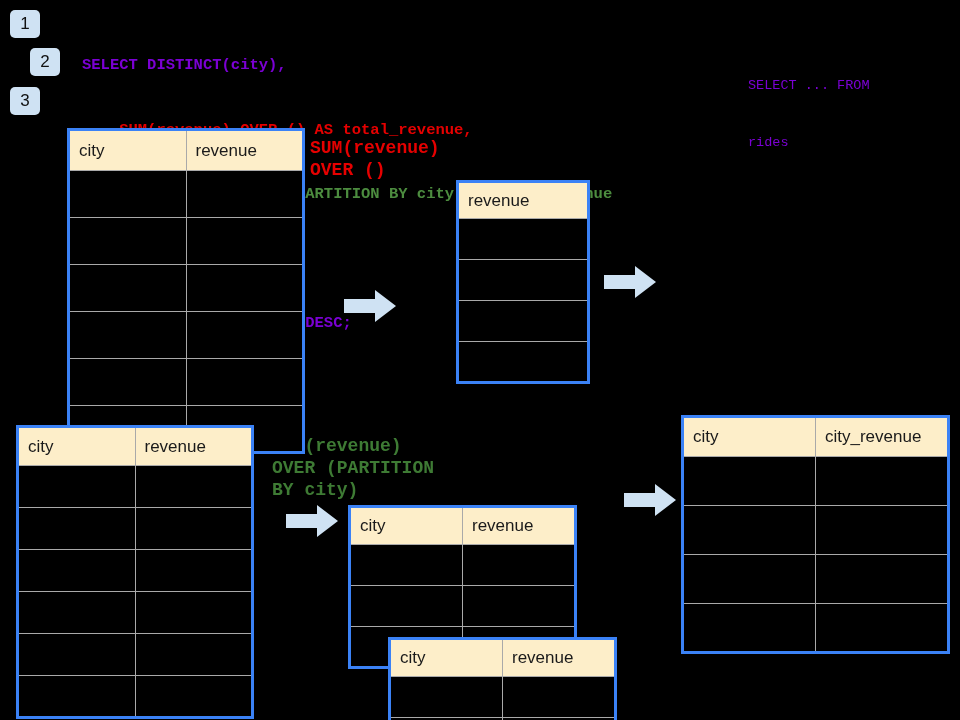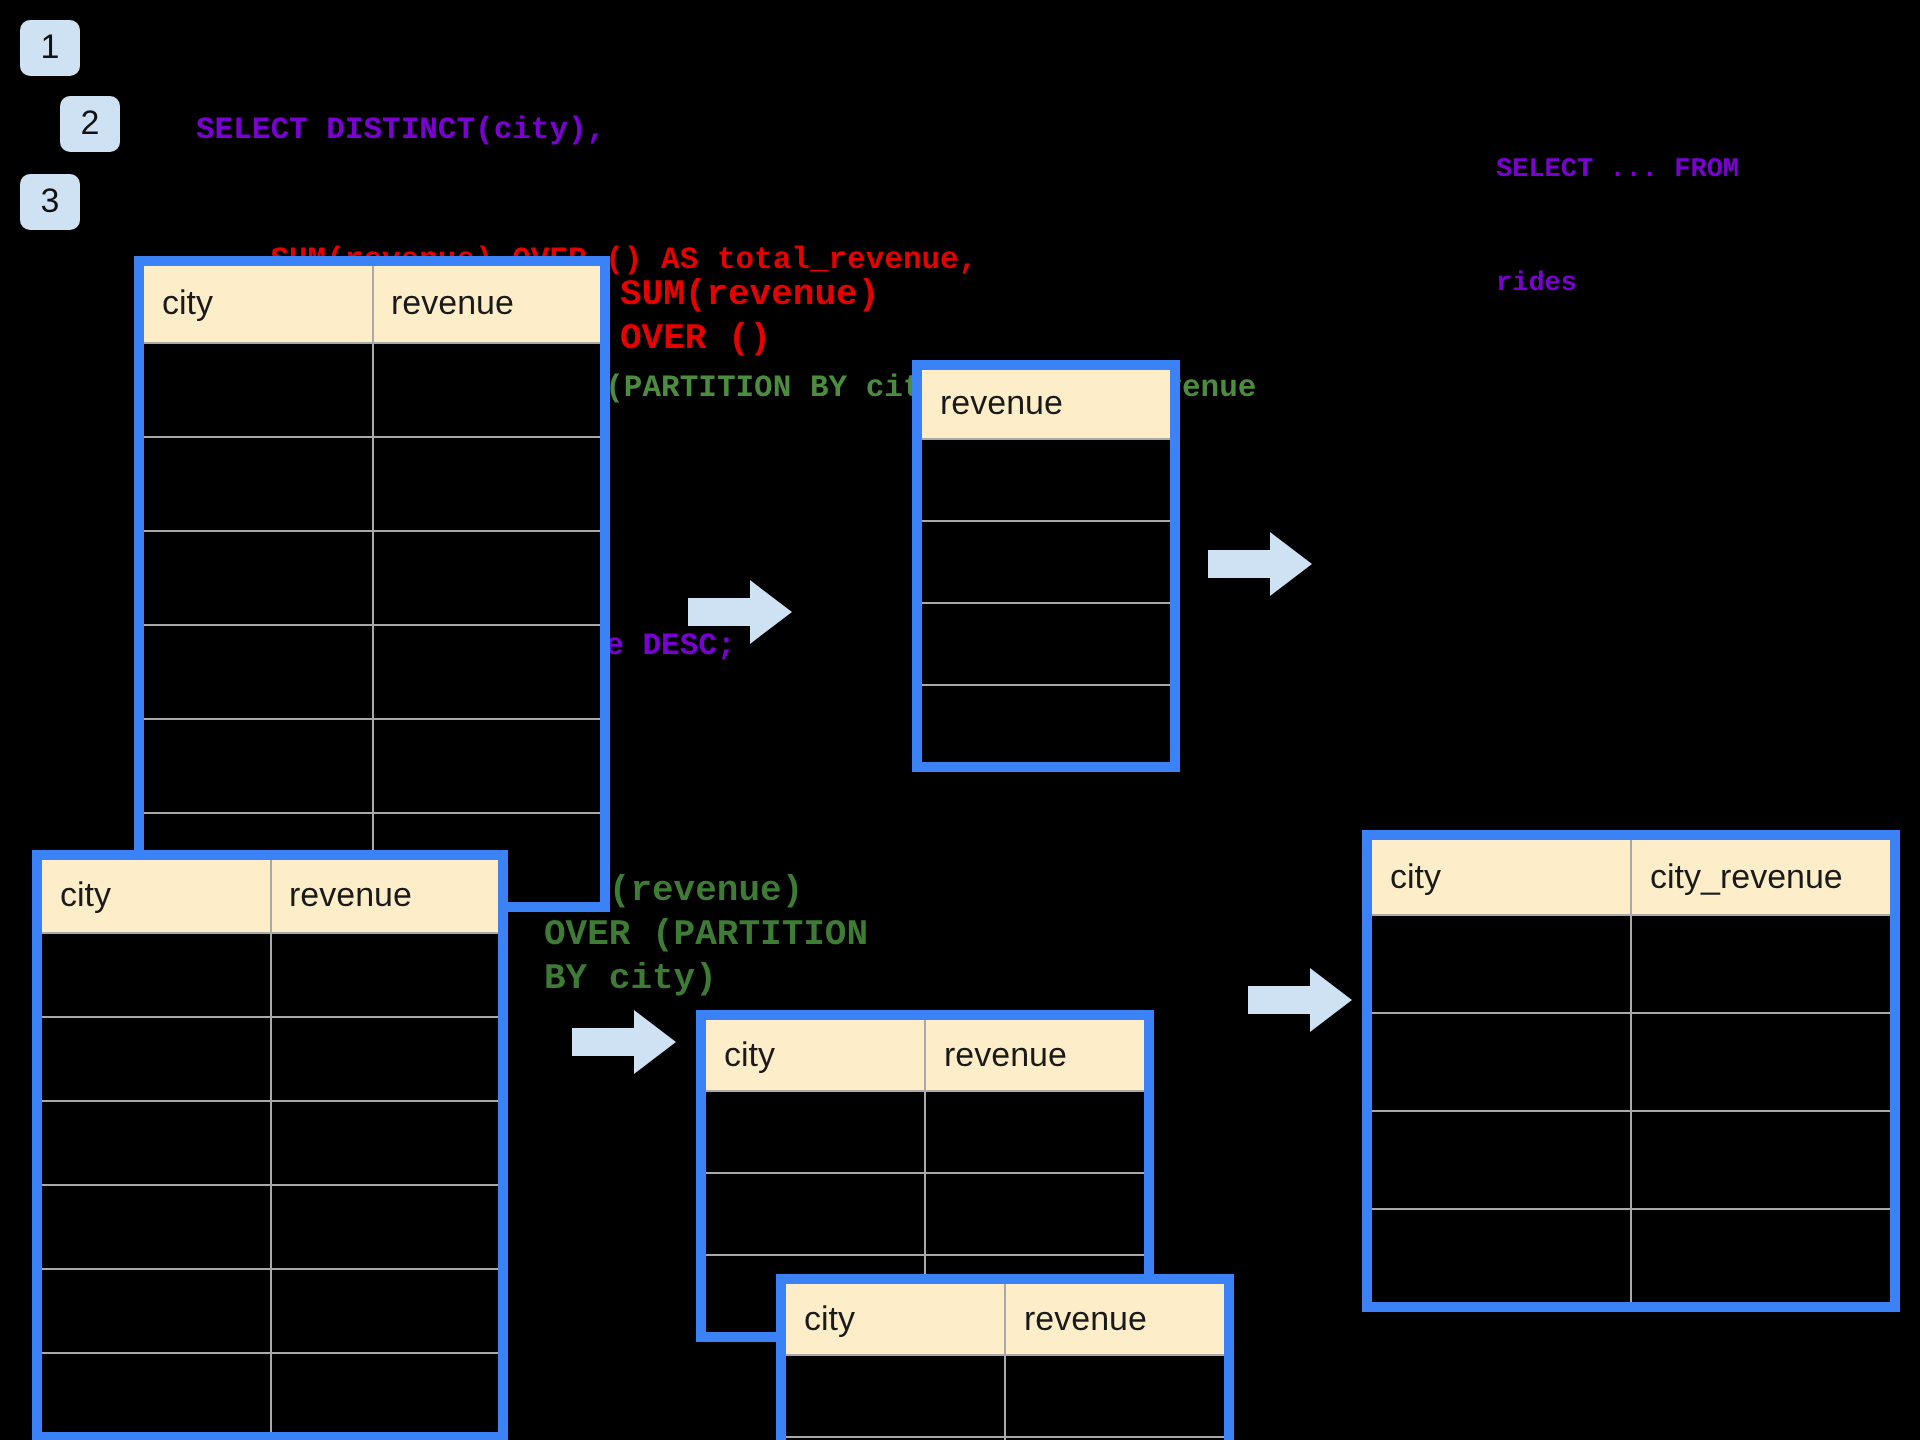--- a/index.html
+++ b/index.html
@@ -33,29 +33,29 @@
   
   .sql {
     position: absolute;
     font-family: "Liberation Mono", monospace;
     font-weight: bold;
     font-size: 15.5px;
     line-height: 21.5px;
     white-space: pre;
     letter-spacing: 0px;
   }
-  .sql-line { white-space: pre; margin-left: 16px; }
+  .sql-line { white-space: pre; }
   .c-purple { color: #7b00d4; }
   .c-red    { color: #e60000; }
   .c-green  { color: #4c8c3f; }
 
   .sql-aside {
     position: absolute;
     font-family: "Liberation Mono", monospace;
-    font-weight: bold;
+    font-weight: normal;
     font-size: 13.5px;
     line-height: 19px;
     white-space: pre;
     color: #7b00d4;
   }
 
   
   .anno {
     position: absolute;
     font-family: "Liberation Mono", monospace;
@@ -66,21 +66,21 @@
   }
   .anno.red   { color: #e60000; }
   .anno.green { color: #3e7b34; }
 
   
   .tbl {
     position: absolute;
     border-collapse: collapse;
     table-layout: fixed;
     background: #a16207;
-    border: 5px solid #3b82f6;
+    border: 3px solid #3b82f6;
   }
   .tbl td, .tbl th {
     border: 1px solid #a9a9a9;
     padding: 0;
     margin: 0;
     background: #000000;
   }
   .tbl th {
     background: #fdeec9;
     color: #1a1a1a;

